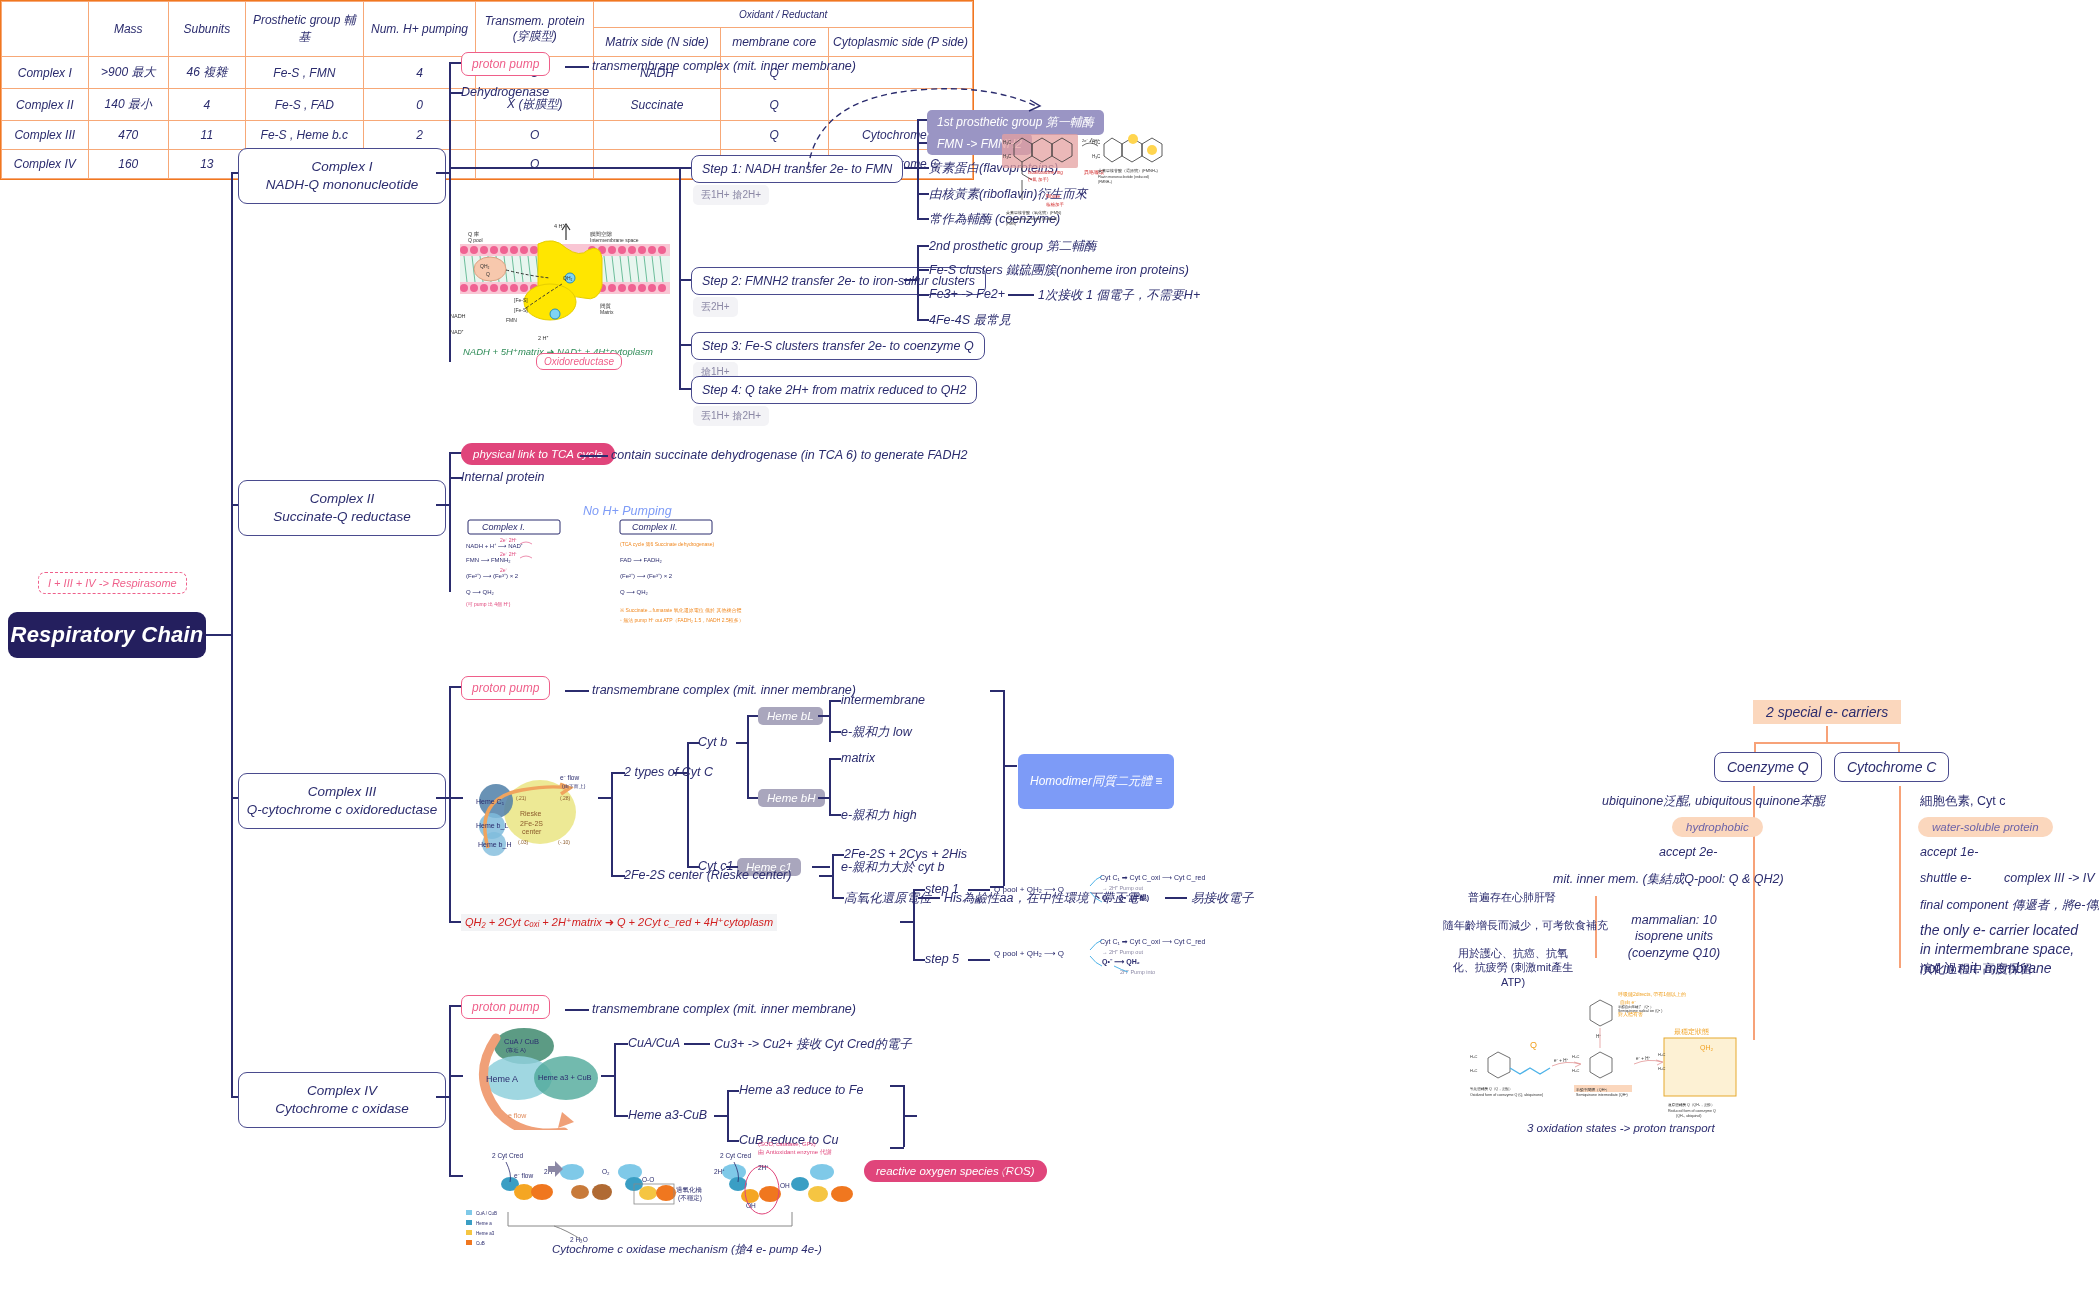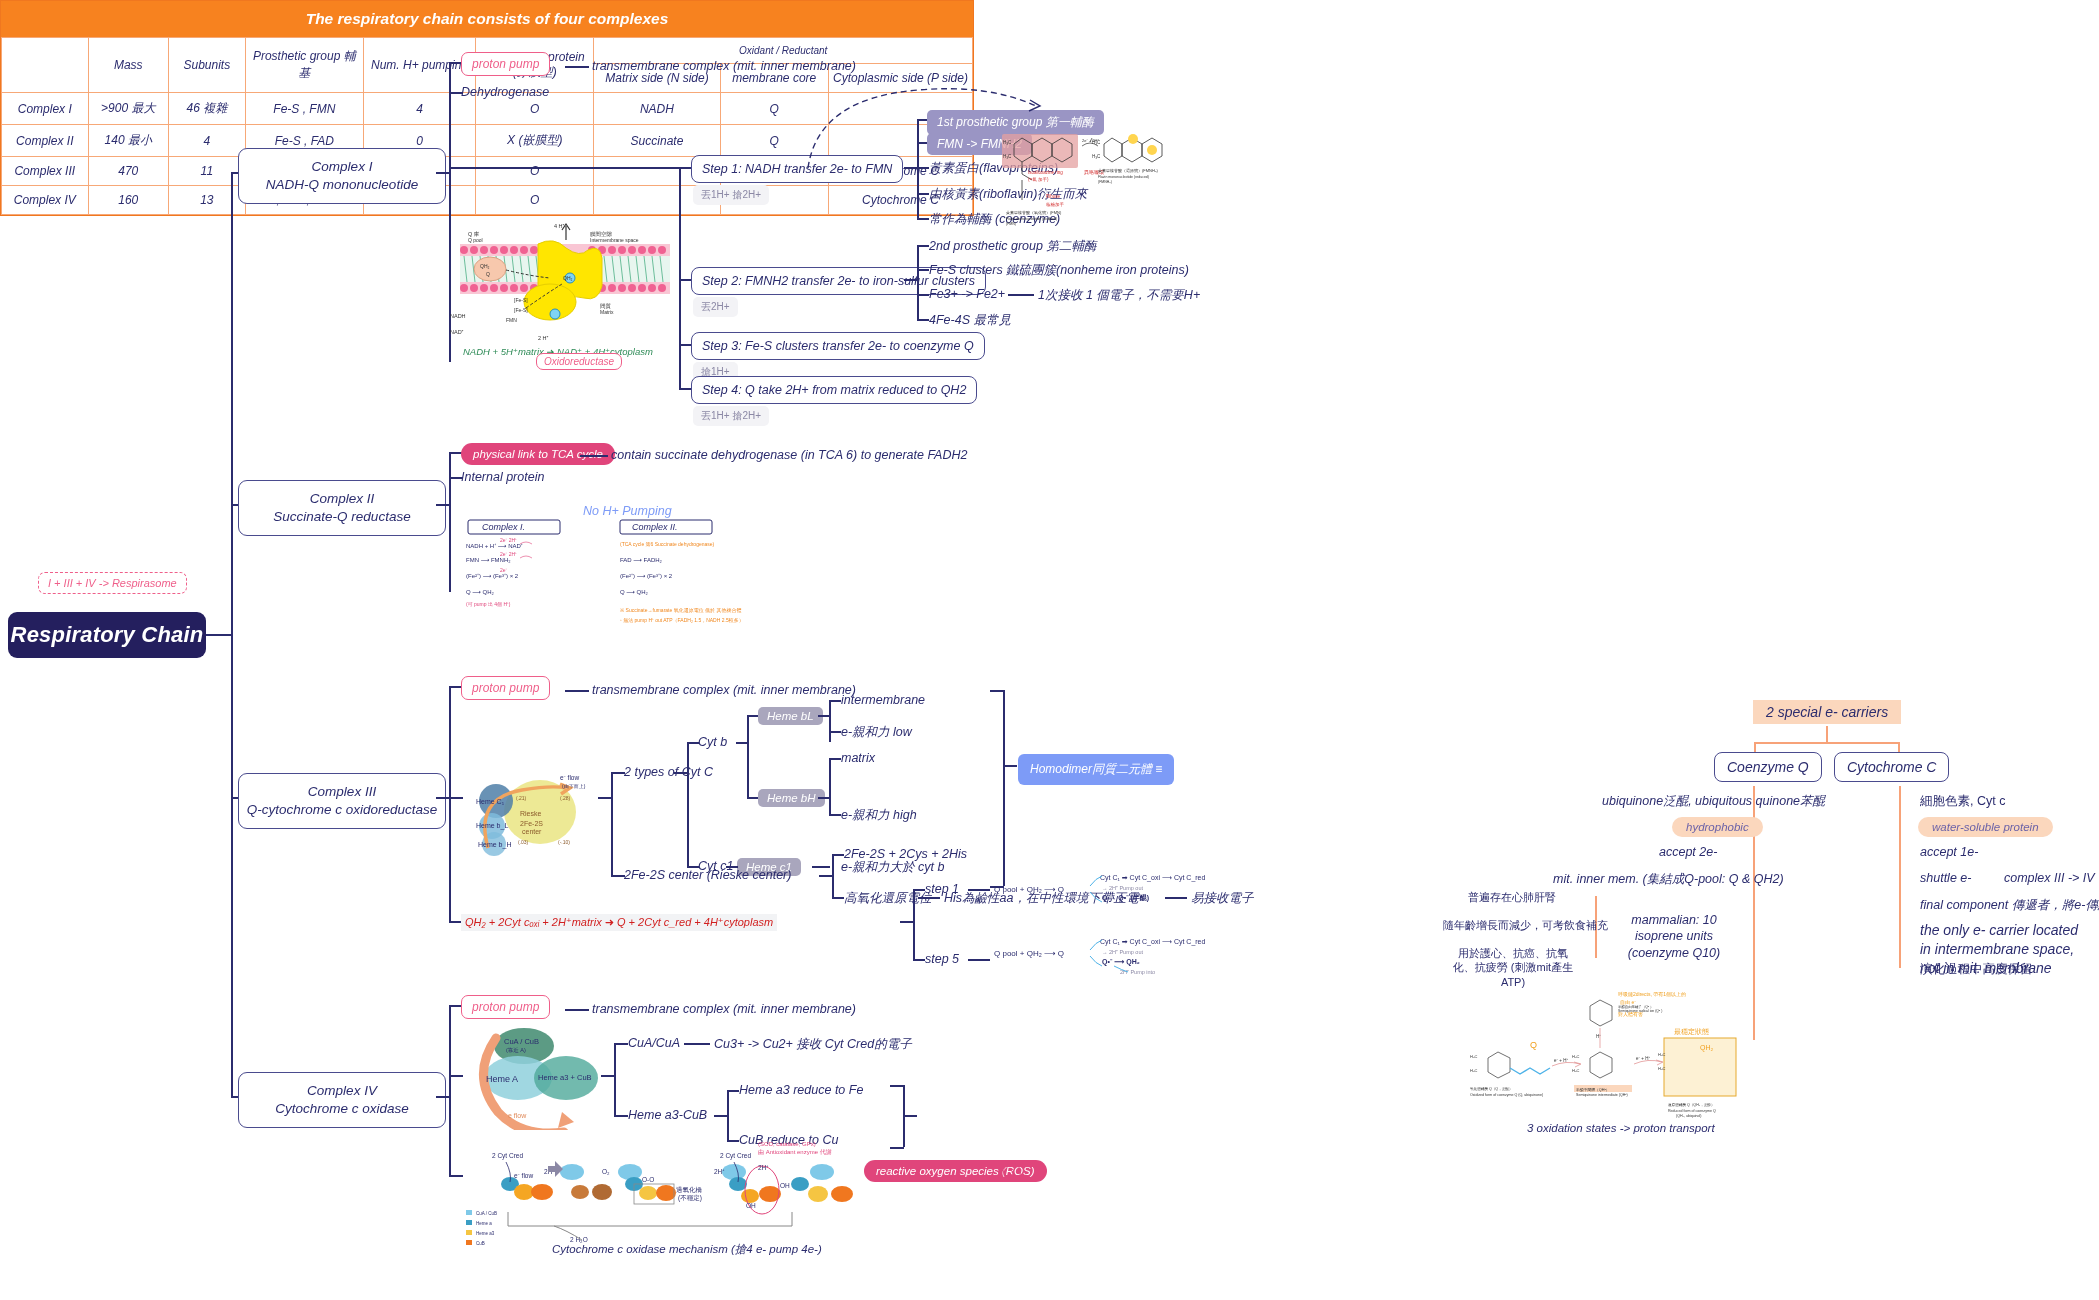--- a/index.html
+++ b/index.html
@@ -57,21 +57,21 @@
   .pill-purple{
     position:absolute;background:#9a95c4;border-radius:5px;
     padding:4px 10px;color:#fff;font-size:12px;font-style:italic;white-space:nowrap;
   }
   .pill-gray{
     position:absolute;background:#a9a6bd;border-radius:5px;
     padding:3px 9px;color:#fff;font-size:11.5px;font-style:italic;white-space:nowrap;
   }
   .pill-blue{
     position:absolute;background:#7d9bf7;border-radius:6px;
-    padding:7px 12px;color:#fff;font-size:12px;font-style:italic;white-space:nowrap;
+    padding:19px 12px;color:#fff;font-size:12px;font-style:italic;white-space:nowrap;
   }
   .pill-peach{
     position:absolute;background:#fbd7bd;border-radius:12px;
     padding:4px 14px;color:#6b62a8;font-size:11.5px;font-style:italic;white-space:nowrap;
   }
   .pill-faded{
     position:absolute;background:#f3f3f6;border-radius:5px;
     padding:3px 8px;color:#8b88a5;font-size:10px;font-style:normal;white-space:nowrap;
   }
   .step-box{
@@ -602,21 +602,20 @@
     <text x="14" y="95" font-size="4.5" fill="#2b2c6e" font-family="Liberation Sans, sans-serif">Heme a3</text>
     <text x="14" y="105" font-size="4.5" fill="#2b2c6e" font-family="Liberation Sans, sans-serif">CuB</text>
   </g>
 </svg>
 
 <div class="pill-magenta" style="left:864px;top:1160px;">reactive oxygen species (ROS)</div>
 <div class="abs" style="left:1003px;top:1163px;width:16px;height:16px;border:1px solid #e0457b;border-radius:50%;color:#e0457b;font-size:9px;text-align:center;line-height:16px;">3</div>
 <div class="cap" style="left:552px;top:1242px;">Cytochrome c oxidase mechanism  (搶4 e- pump 4e-)</div>
 
 <div id="tbl-wrap">
-  <div id="tbl-title">The respiratory chain consists of four complexes</div>
   <table>
     <thead>
       <tr>
         <th rowspan="2" style="width:78px;"></th>
         <th rowspan="2" style="width:72px;">Mass</th>
         <th rowspan="2" style="width:68px;">Subunits</th>
         <th rowspan="2" style="width:110px;">Prosthetic group 輔基</th>
         <th rowspan="2" style="width:104px;">Num. H+ pumping</th>
         <th rowspan="2" style="width:110px;">
           <div>Transmem. protein</div>

